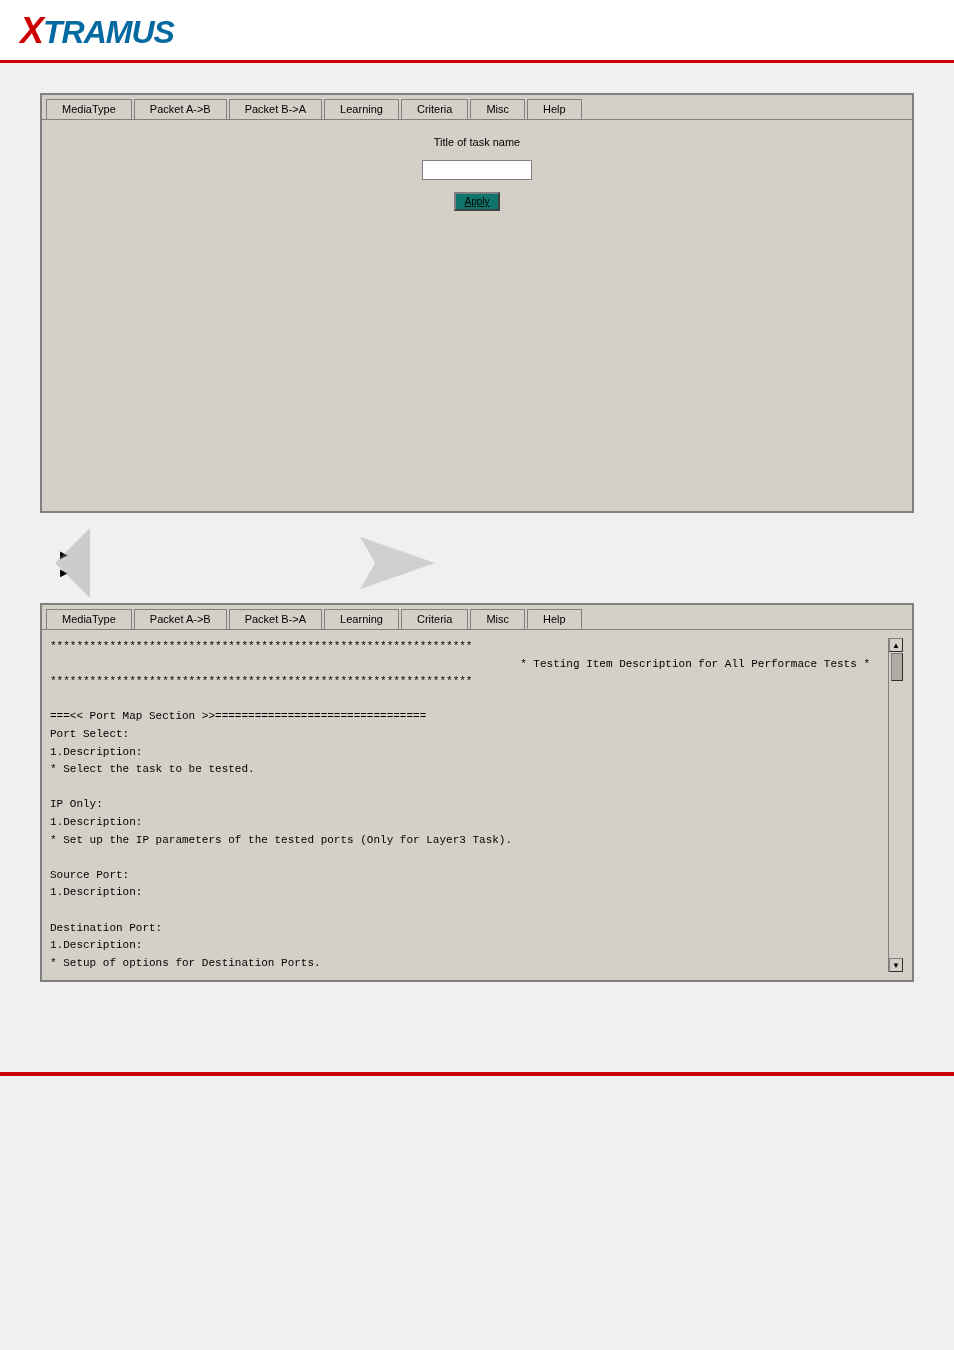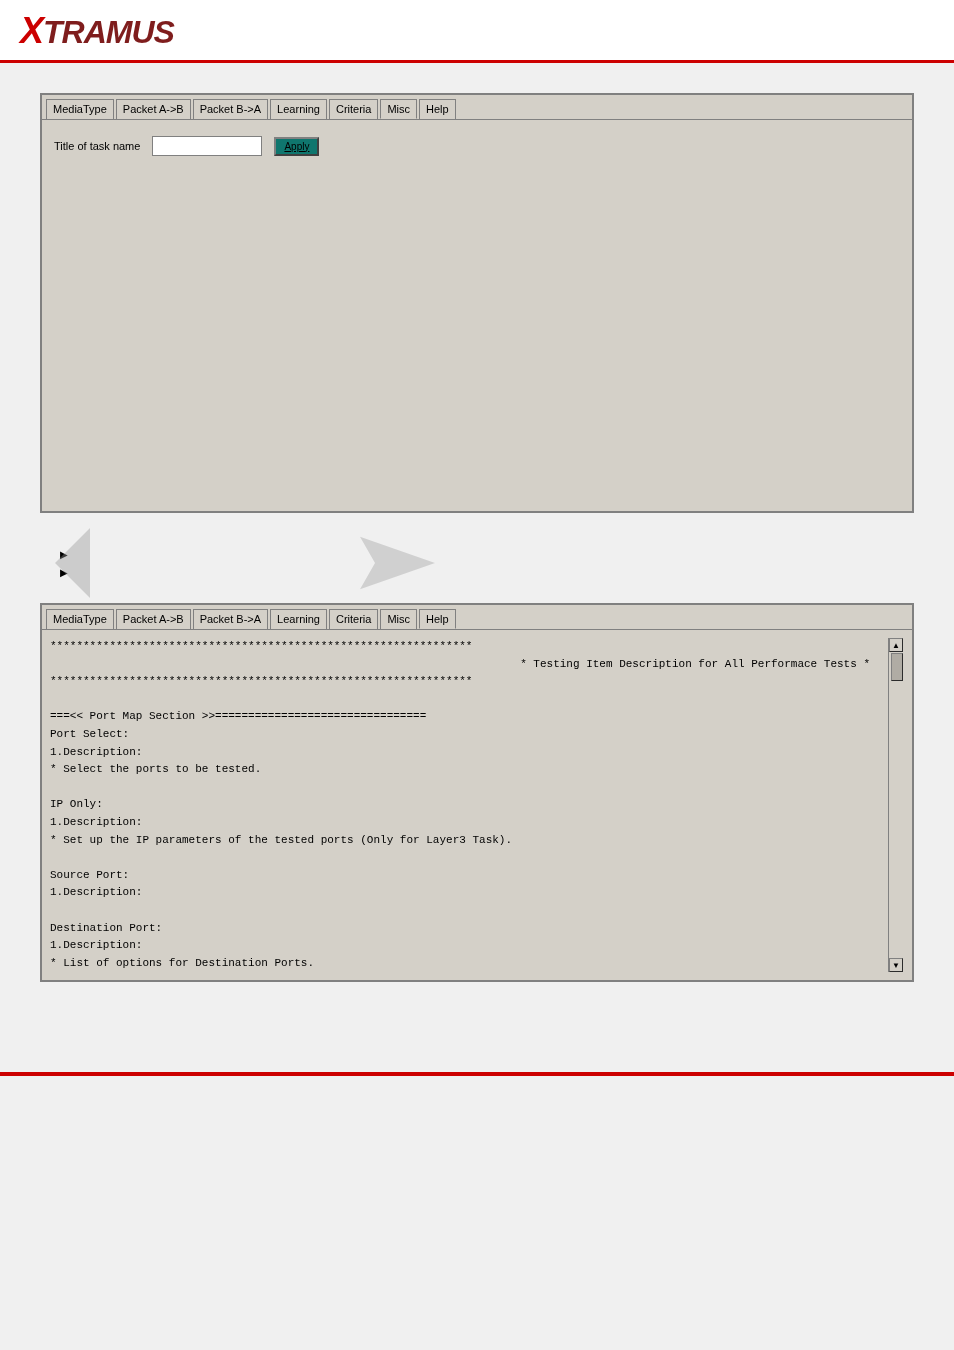--- a/index.html
+++ b/index.html
@@ -26,21 +26,21 @@
       font-weight: bold;
       color: #cc0000;
       font-style: italic;
       letter-spacing: -1px;
     }
     .logo-x {
       color: #cc0000;
       font-size: 36px;
     }
     .logo-rest {
-      color: #7f1d1d;
+      color: #0369a1;
       font-size: 32px;
     }
 
     
     .main-content {
       padding: 30px 40px;
       position: relative;
     }
 
     
@@ -53,21 +53,21 @@
 
     
     .tab-bar {
       display: flex;
       background: #d4d0c8;
       border-bottom: 1px solid #808080;
       padding: 4px 4px 0 4px;
       gap: 2px;
     }
     .tab {
-      padding: 3px 6px;
+      padding: 3px 15px;
       border: 1px solid #808080;
       border-bottom: none;
       background: #d4d0c8;
       cursor: pointer;
       font-size: 11px;
       color: #000;
       white-space: nowrap;
     }
     .tab.active {
       background: #d4d0c8;
@@ -89,20 +89,21 @@
     .top-panel .panel-content {
       min-height: 380px;
     }
 
     
     .task-name-row {
       display: flex;
       align-items: center;
       gap: 12px;
       margin-top: 4px;
+      flex-direction: column;
     }
     .task-label {
       font-size: 11px;
       white-space: nowrap;
     }
     .task-input {
       width: 110px;
       height: 20px;
       border: 1px solid #808080;
       background: #fff;
@@ -235,32 +236,32 @@
     <div class="panel-content" style="padding:8px;">
       <div class="help-content-wrapper">
         <div class="help-text-content" style="font-family:'Courier New',monospace;font-size:11px;line-height:1.6;">
           <div>****************************************************************</div>
           <div style="text-align:right;">*          Testing Item Description for All Performace Tests          *</div>
           <div>****************************************************************</div>
           <br>
           <div>===&lt;&lt; Port Map Section &gt;&gt;================================</div>
           <div>Port Select:</div>
           <div>1.Description:</div>
-          <div>   * Select the ports to be tested.</div>
+          <div>   * Select the task to be tested.</div>
           <br>
           <div>IP Only:</div>
           <div>1.Description:</div>
           <div>   * Set up the IP parameters of the tested ports (Only for Layer3 Task).</div>
           <br>
           <div>Source Port:</div>
           <div>1.Description:</div>
           <br>
           <div>Destination Port:</div>
           <div>1.Description:</div>
-          <div>   * List of options for Destination Ports.</div>
+          <div>   * Setup of options for Destination Ports.</div>
         </div>
 
         <div style="width:16px;display:flex;flex-direction:column;border-left:1px solid #808080;background:#d4d0c8;">
           <div style="width:14px;height:14px;background:#d4d0c8;border:1px outset #808080;display:flex;align-items:center;justify-content:center;font-size:8px;cursor:pointer;">▲</div>
           <div style="flex:1;background:#d4d0c8;position:relative;">
             <div style="width:12px;height:28px;background:#b0aca4;border:1px outset #808080;margin:1px auto;"></div>
           </div>
           <div style="width:14px;height:14px;background:#d4d0c8;border:1px outset #808080;display:flex;align-items:center;justify-content:center;font-size:8px;cursor:pointer;">▼</div>
         </div>
       </div>

